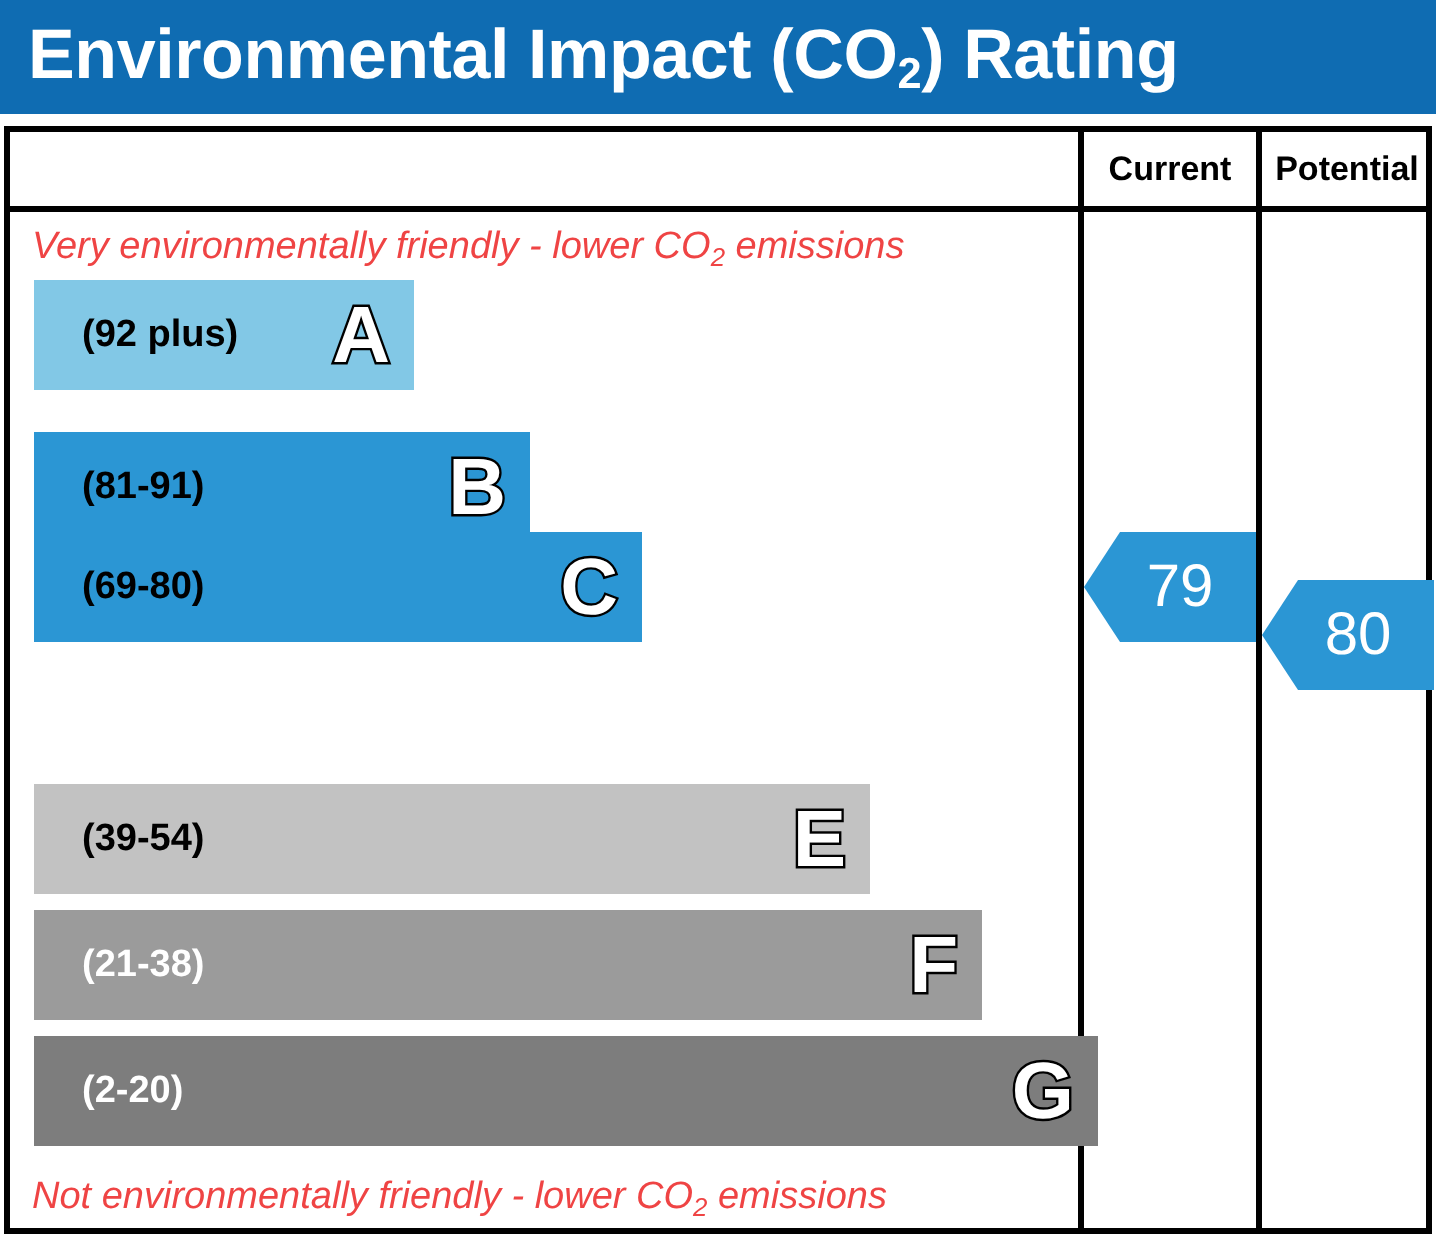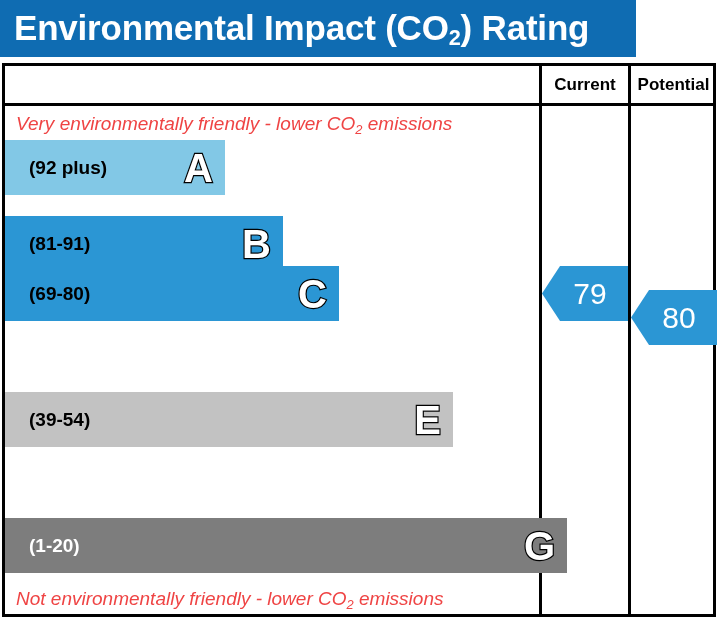--- a/index.html
+++ b/index.html
@@ -20,21 +20,21 @@
     box-sizing: border-box;
     background: #ffffff;
     overflow: hidden;
   }
 
   
   .title-bar {
     position: absolute;
     left: 0;
     top: 0;
-    width: 636px;
+    width: 718px;
     height: 57px;
     background: #0f6cb2;
     box-sizing: border-box;
   }
   .title-text {
     position: absolute;
     left: 14px;
     top: 4px;
     font-size: 35px;
     font-weight: bold;
@@ -120,23 +120,22 @@
   
   .bars {
     position: absolute;
     left: 5px;
     top: 140px;
     width: 534px;
     height: 442px;
   }
   .bar-row {
     position: absolute;
-    left: 0;
-    height: 55px;
-    padding-left: 30px;
+    left: 12px;
+    height: 55px;
   }
   .bar {
     position: absolute;
     left: 0;
     top: 0;
     height: 55px;
     width: 100%;
   }
   .bar-range {
     position: absolute;
@@ -226,24 +225,29 @@
       <span class="bar-letter">C</span>
     </div>
 
 
     <div class="bar-row" style="top: 252px; width: 418px;">
       <div class="bar" style="background: rgb(194, 194, 194);"></div>
       <span class="bar-range" style="color: rgb(0, 0, 0);">(39-54)</span>
       <span class="bar-letter">E</span>
     </div>
 
+    <div class="bar-row" style="top: 315px; width: 474px;">
+      <div class="bar" style="background: rgb(155, 155, 155);"></div>
+      <span class="bar-range" style="color: rgb(255, 255, 255);">(21-38)</span>
+      <span class="bar-letter">F</span>
+    </div>
 
     <div class="bar-row" style="top: 378px; width: 532px;">
       <div class="bar" style="background: rgb(125, 125, 125);"></div>
-      <span class="bar-range" style="color: rgb(255, 255, 255);">(1-20)</span>
+      <span class="bar-range" style="color: rgb(255, 255, 255);">(2-20)</span>
       <span class="bar-letter">G</span>
     </div>
 
   </div>
 
   <div class="marker current" style="top: 266px; background: rgb(43, 150, 212);">79</div>
   <div class="marker potential" style="top: 266px; background: rgb(43, 150, 212);">80</div>
 
   <div class="caption bottom"><span>Not environmentally friendly - lower CO</span><sub>2</sub><span> emissions</span></div>
 

